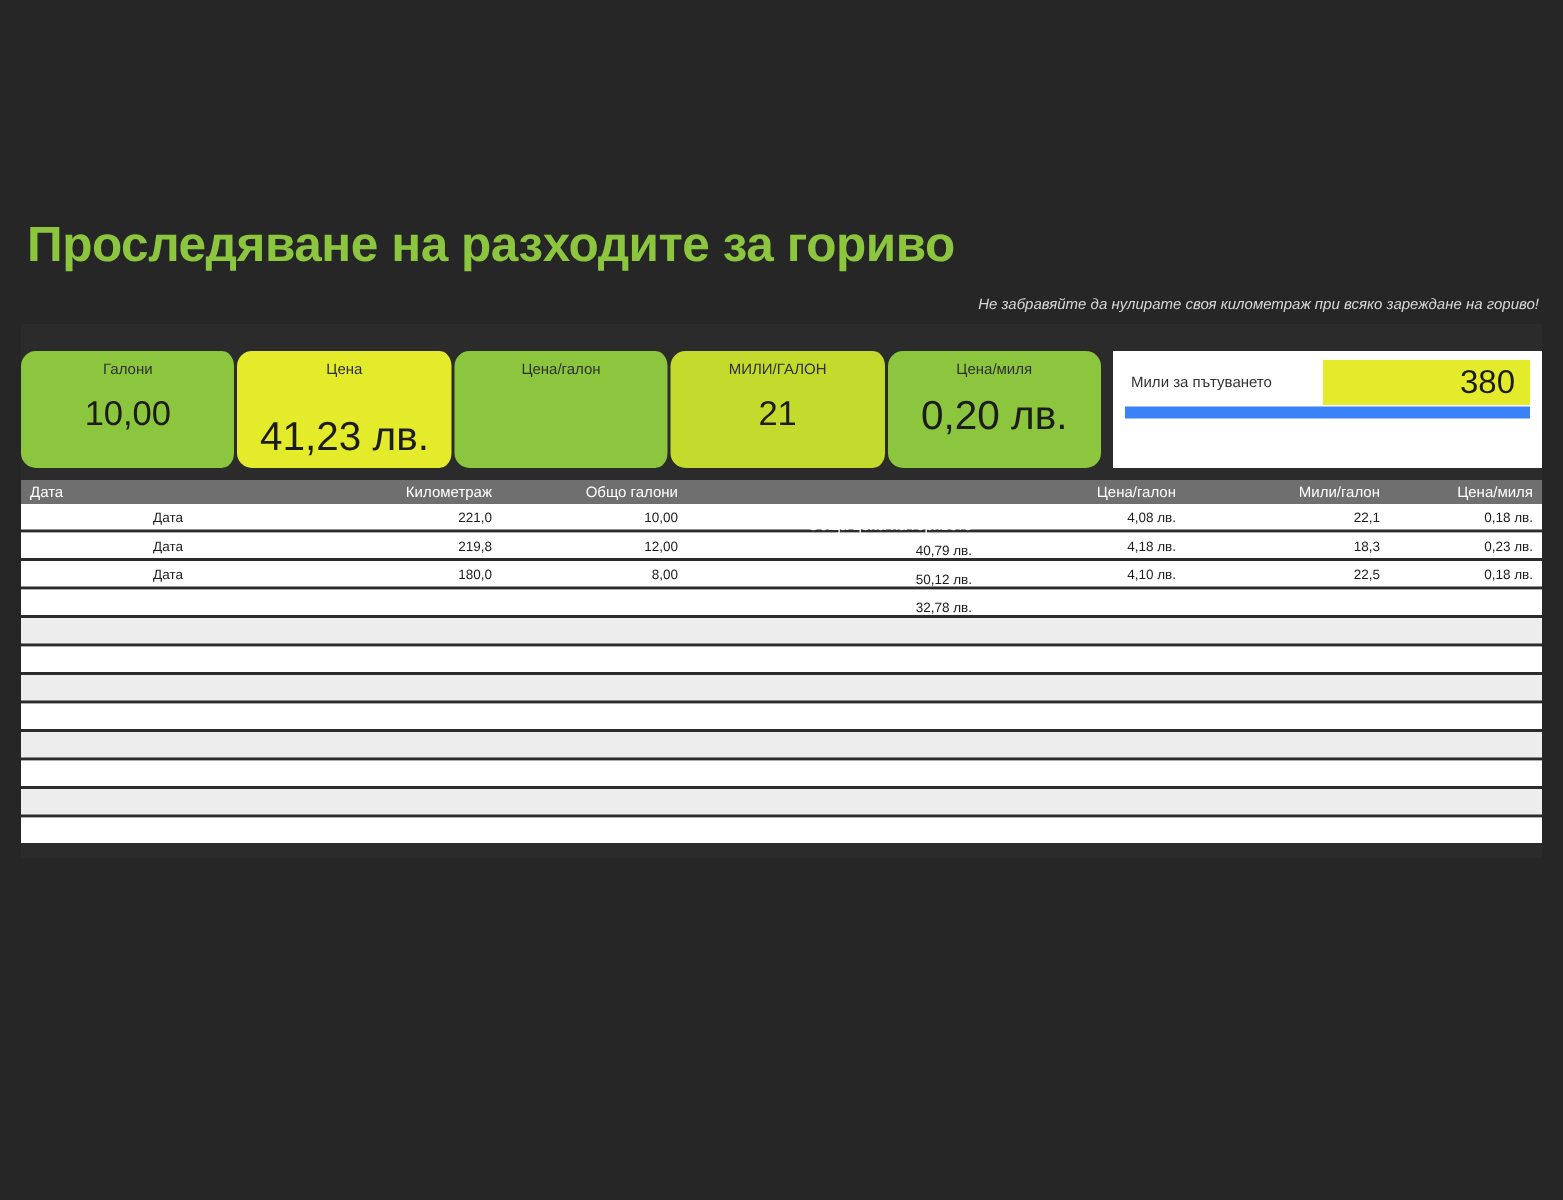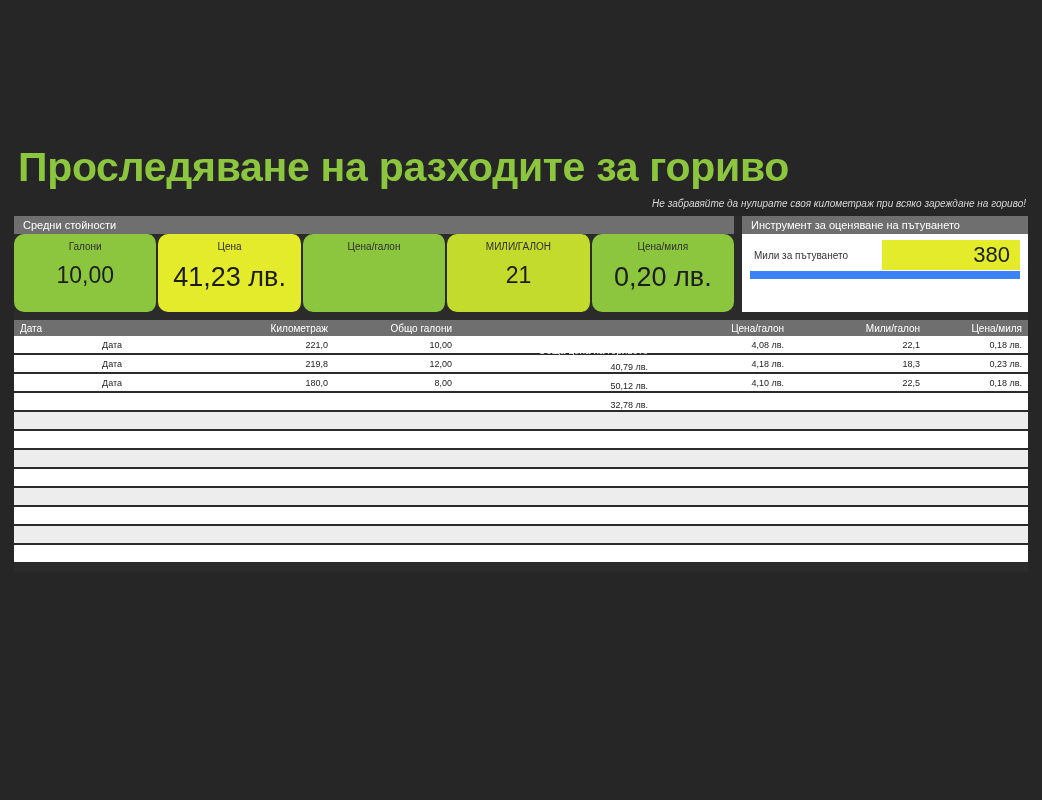--- a/index.html
+++ b/index.html
@@ -17,21 +17,21 @@
     width: 1042px;
     height: 800px;
     background: #262626;
   }
 
   
   .title {
     position: absolute;
     left: 18px;
     top: 144px;
-    font-size: 41px;
+    font-size: 33px;
     font-weight: bold;
     color: #8CC63E;
     letter-spacing: -0.3px;
     white-space: nowrap;
   }
 
   .reminder {
     position: absolute;
     right: 16px;
     top: 198px;
@@ -108,21 +108,21 @@
     line-height: 12px;
   }
   .avg-value {
     font-size: 23px;
     text-align: center;
     color: #1c1c1c;
     margin-top: 9px;
     font-weight: normal;
   }
   .c-green { background: #8CC63E; }
-  .c-yellow { background: #E3EB2B; }
+  .c-yellow { background: #E3EB2B; gap: 14px; }
   .c-lime  { background: #C3DB2C; }
   .avg-card.big .avg-value { font-size: 27px; }
 
   
   .trip {
     position: absolute;
     left: 728px;
     top: 18px;
     width: 286px;
     height: 78px;
@@ -204,24 +204,20 @@
 </head>
 <body>
 
 <div class="page">
 
   <div class="title">Проследяване на разходите за гориво</div>
   <div class="reminder">Не забравяйте да нулирате своя километраж при всяко зареждане на гориво!</div>
 
   <div class="sheet">
 
-    <div class="bars">
-      <div class="bar-left">Средни стойности</div>
-      <div class="bar-right">Инструмент за оценяване на пътуването</div>
-    </div>
 
     <div class="avg-area">
       <div class="avg-card c-green">
         <div class="avg-label">Галони</div>
         <div class="avg-value">10,00</div>
       </div>
       <div class="avg-card c-yellow big">
         <div class="avg-label">Цена</div>
         <div class="avg-value">41,23 лв.</div>
       </div>

